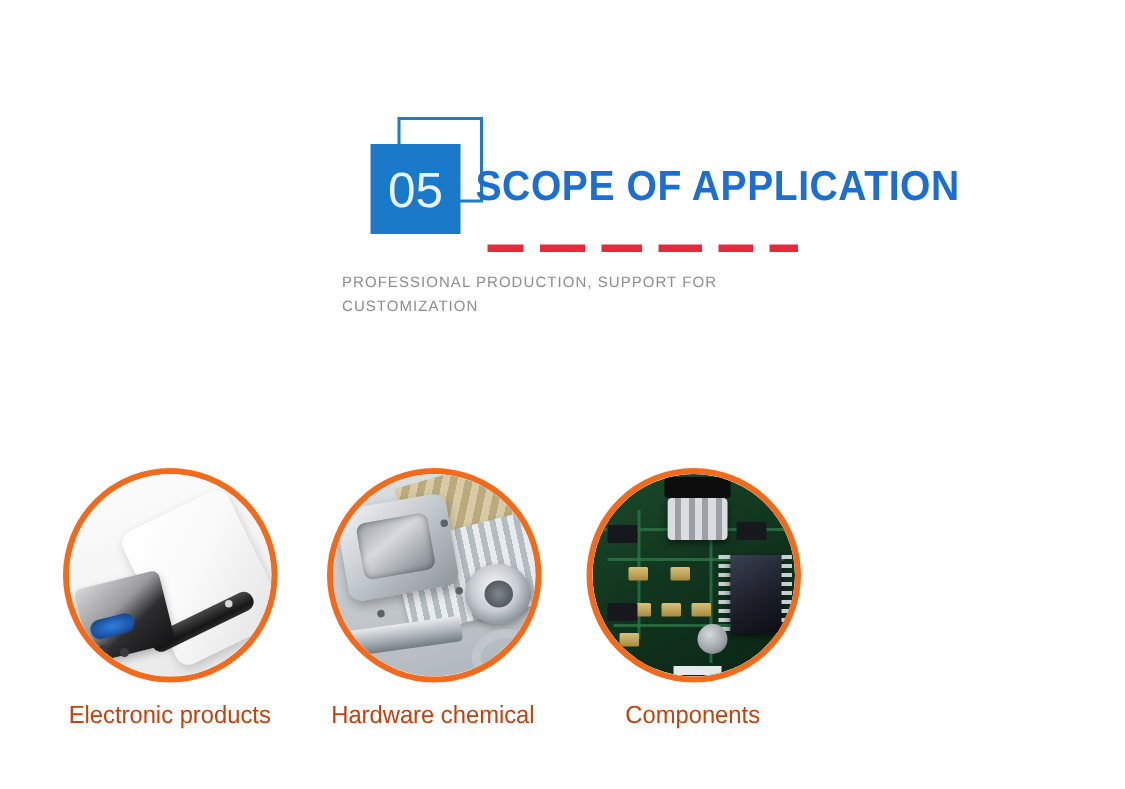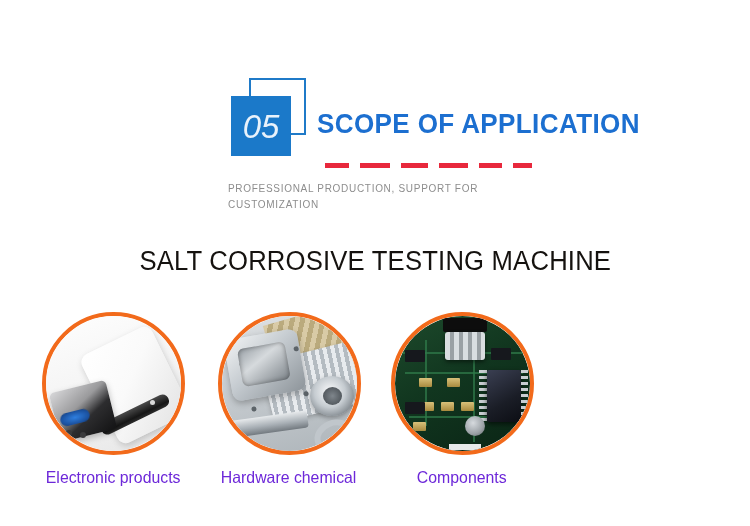--- a/index.html
+++ b/index.html
@@ -11,21 +11,21 @@
   }
   .page {
     position: relative;
     width: 750px; height: 526px;
     background: #ffffff;
   }
 
   
   .header-block { position: absolute; left: 0; top: 0; width: 750px; height: 230px; }
 
-  .badge { position: absolute; left: 228px; top: 78px; width: 82px; height: 80px; font-style: italic; }
+  .badge { position: absolute; left: 244px; top: 78px; width: 82px; height: 80px; }
   .badge-outline {
     position: absolute; left: 21px; top: 0px;
     width: 57px; height: 57px;
     border: 2px solid #1f7ac8; background: transparent;
   }
   .badge-fill {
     position: absolute; left: 3px; top: 18px;
     width: 60px; height: 60px;
     background: #1b79c9;
   }
@@ -104,21 +104,21 @@
     border-radius: 50%;
     border: 4px solid #f26a1b;
     overflow: hidden;
     background: #ffffff;
   }
   .circle-inner { position: absolute; inset: 0; border-radius: 50%; overflow: hidden; }
 
   .caption {
     margin-top: 13px;
     text-align: center;
-    color: #6d28d9;
+    color: #c2410c;
     font-size: 16.5px;
     font-weight: 400;
     white-space: nowrap;
     font-family: "Liberation Sans", sans-serif;
   }
   .caption span { display: inline-block; transform: scaleX(0.96); }
 
   
   .art-electronics { position: absolute; inset: 0; background: linear-gradient(160deg,#fefefe 0%,#f3f3f3 55%,#e6e6e6 100%); }
   .pb-body {
@@ -323,23 +323,20 @@
       <div class="dash w3"></div>
       <div class="dash w4"></div>
       <div class="dash w5"></div>
       <div class="dash w6"></div>
     </div>
 
     <div class="sub-line l1">PROFESSIONAL PRODUCTION, SUPPORT FOR</div>
     <div class="sub-line l2">CUSTOMIZATION</div>
   </div>
 
-  <div class="main-heading">
-    <span>SALT CORROSIVE TESTING MACHINE</span>
-  </div>
 
   <div class="cards">
 
     <div class="card c0">
       <div class="circle">
         <div class="circle-inner">
           <div class="art-electronics">
             <div class="pb-body"></div>
             <div class="pb-edge"></div>
             <div class="pb-dot"></div>

